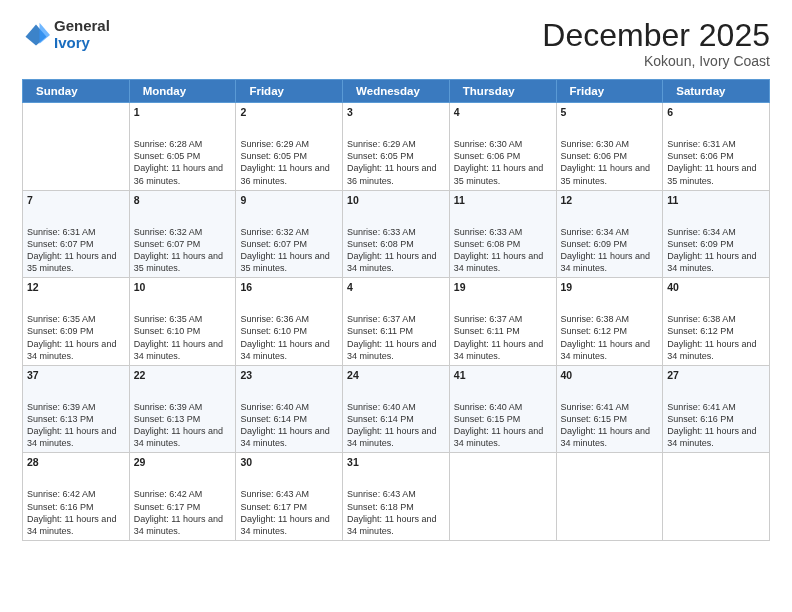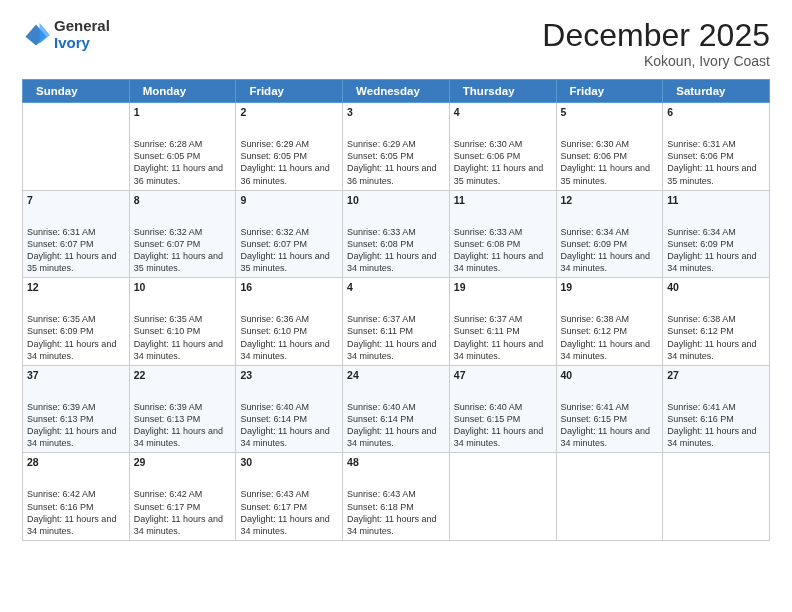--- a/index.html
+++ b/index.html
@@ -283,21 +283,21 @@
             Sunrise: 6:40 AM<br>Sunset: 6:14 PM<br>Daylight: 11 hours and 34 minutes.
           </div>
         </td>
           <td>
           <div class="day-number">24</div>
           <div class="day-info">
             Sunrise: 6:40 AM<br>Sunset: 6:14 PM<br>Daylight: 11 hours and 34 minutes.
           </div>
         </td>
           <td>
-          <div class="day-number">47</div>
+          <div class="day-number">41</div>
           <div class="day-info">
             Sunrise: 6:40 AM<br>Sunset: 6:15 PM<br>Daylight: 11 hours and 34 minutes.
           </div>
         </td>
           <td>
           <div class="day-number">40</div>
           <div class="day-info">
             Sunrise: 6:41 AM<br>Sunset: 6:15 PM<br>Daylight: 11 hours and 34 minutes.
           </div>
         </td>
@@ -321,21 +321,21 @@
             Sunrise: 6:42 AM<br>Sunset: 6:17 PM<br>Daylight: 11 hours and 34 minutes.
           </div>
         </td>
           <td>
           <div class="day-number">30</div>
           <div class="day-info">
             Sunrise: 6:43 AM<br>Sunset: 6:17 PM<br>Daylight: 11 hours and 34 minutes.
           </div>
         </td>
           <td>
-          <div class="day-number">48</div>
+          <div class="day-number">31</div>
           <div class="day-info">
             Sunrise: 6:43 AM<br>Sunset: 6:18 PM<br>Daylight: 11 hours and 34 minutes.
           </div>
         </td>
           <td class="empty-cell"></td>
           <td class="empty-cell"></td>
           <td class="empty-cell"></td>
         </tr>
       </tbody>
   </table>

